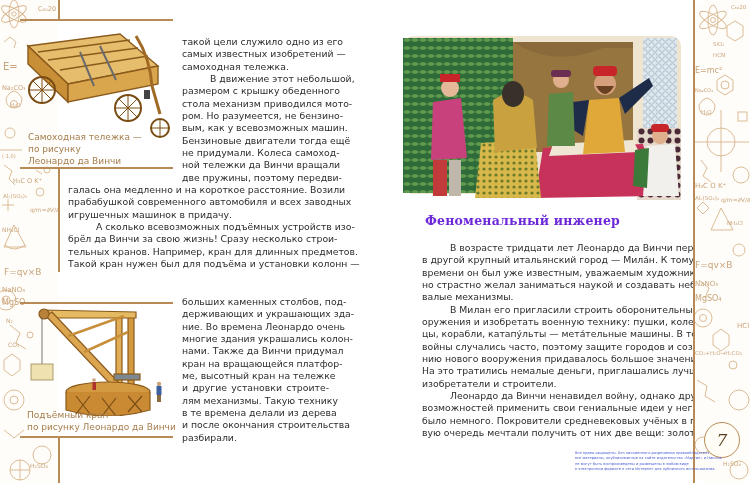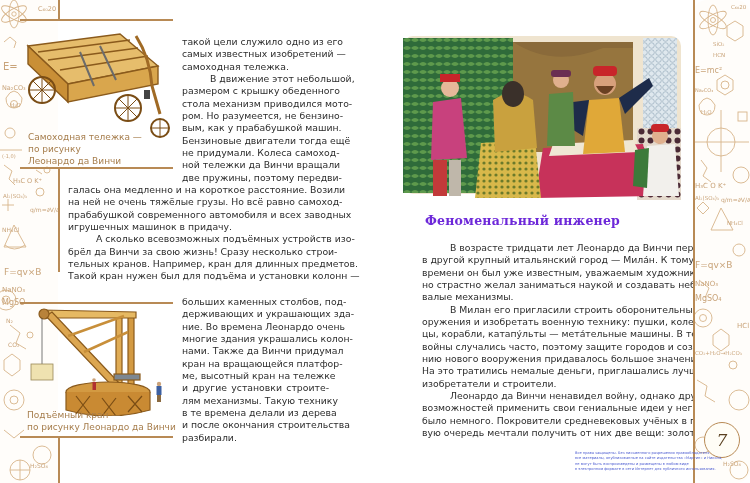--- a/index.html
+++ b/index.html
@@ -130,30 +130,29 @@
     </div>
 
     <div class="body-text" style="left:182px; top:36px; width:147px;">
       <span class="line">такой цели служило одно из его</span>
       <span class="line">самых известных изобретений —</span>
       <span class="line last">самоходная тележка.</span>
       <span class="line indent">В движение этот небольшой,</span>
       <span class="line">размером с крышку обеденного</span>
       <span class="line">стола механизм приводился мото-</span>
       <span class="line">ром. Но разумеется, не бензино-</span>
-      <span class="line">вым, как у прабабушкой машин.</span>
+      <span class="line">вым, как у всевозможных машин.</span>
       <span class="line">Бензиновые двигатели тогда ещё</span>
       <span class="line">не придумали. Колеса самоход-</span>
       <span class="line">ной тележки да Винчи вращали</span>
       <span class="line">две пружины, поэтому передви-</span>
     </div>
 
     <div class="body-text" style="left:68px; top:184px; width:261px;">
       <span class="line">галась она медленно и на короткое расстояние. Возили</span>
-      <span class="line">на ней не очень тяжёлые грузы. Но всё равно самоход-</span>
       <span class="line">прабабушкой современного автомобиля и всех заводных</span>
       <span class="line last">игрушечных машинок в придачу.</span>
       <span class="line indent">А сколько всевозможных подъёмных устройств изо-</span>
       <span class="line">брёл да Винчи за свою жизнь! Сразу несколько строи-</span>
       <span class="line">тельных кранов. Например, кран для длинных предметов.</span>
       <span class="line">Такой кран нужен был для подъёма и установки колонн —</span>
     </div>
 
     <div class="illustration" style="left:28px; top:306px; width:145px; height:110px;">
       <svg width="145" height="110" viewBox="0 0 145 110">

